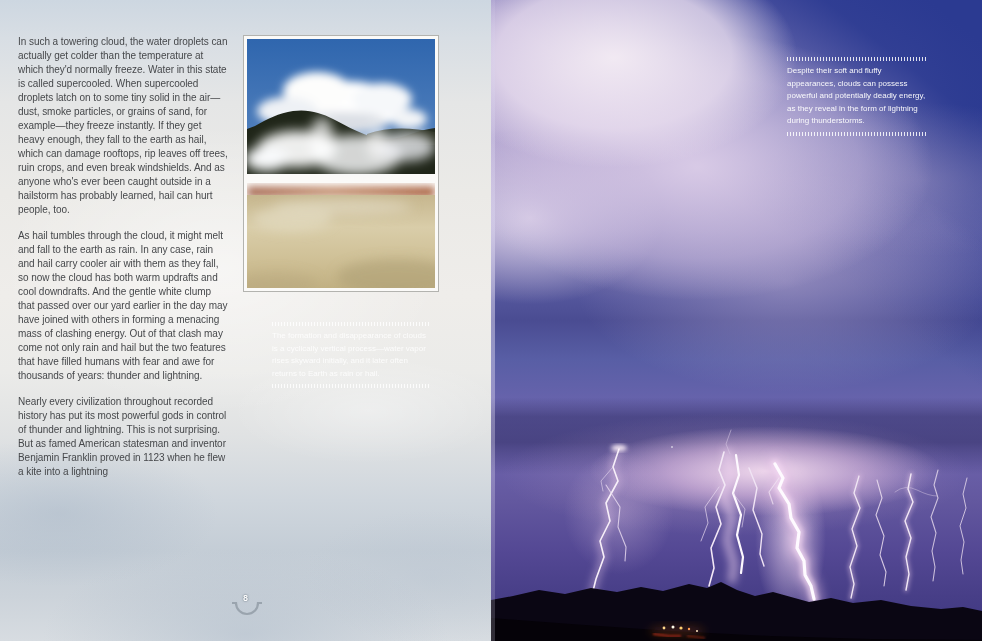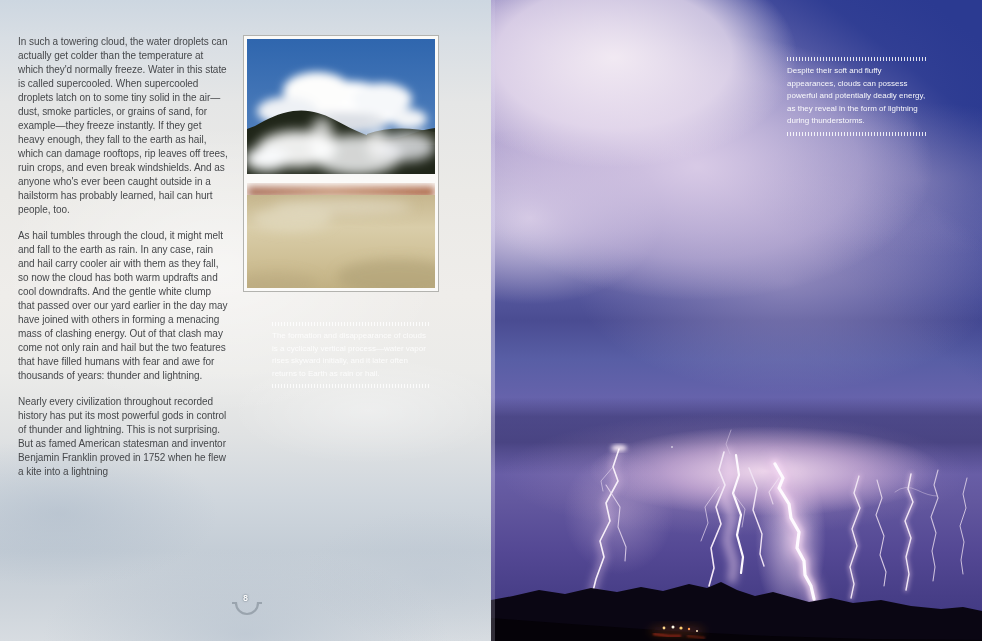--- a/index.html
+++ b/index.html
@@ -65,21 +65,21 @@
 </head>
 <body>
 
 <div class="spread">
 
   <div class="left-page">
 
     <div class="text-col">
       <p>In such a towering cloud, the water droplets can actually get colder than the temperature at which they'd normally freeze. Water in this state is called supercooled. When supercooled droplets latch on to some tiny solid in the air—dust, smoke particles, or grains of sand, for example—they freeze instantly. If they get heavy enough, they fall to the earth as hail, which can damage rooftops, rip leaves off trees, ruin crops, and even break windshields. And as anyone who's ever been caught outside in a hailstorm has probably learned, hail can hurt people, too.</p>
       <p>As hail tumbles through the cloud, it might melt and fall to the earth as rain. In any case, rain and hail carry cooler air with them as they fall, so now the cloud has both warm updrafts and cool downdrafts. And the gentle white clump that passed over our yard earlier in the day may have joined with others in forming a menacing mass of clashing energy. Out of that clash may come not only rain and hail but the two features that have filled humans with fear and awe for thousands of years: thunder and lightning.</p>
-      <p>Nearly every civilization throughout recorded history has put its most powerful gods in control of thunder and lightning. This is not surprising. But as famed American statesman and inventor Benjamin Franklin proved in 1752 when he flew a kite into a lightning</p>
+      <p>Nearly every civilization throughout recorded history has put its most powerful gods in control of thunder and lightning. This is not surprising. But as famed American statesman and inventor Benjamin Franklin proved in 1123 when he flew a kite into a lightning</p>
     </div>
 
     <div class="photo-frame">
       <svg width="188" height="249" viewBox="0 0 188 249">
         <defs>
           <linearGradient id="skyG" x1="0" y1="0" x2="0" y2="1">
             <stop offset="0" stop-color="#2f66ae"></stop>
               <stop offset=".7" stop-color="#4c7cba"></stop>
             <stop offset="1" stop-color="#7aa0cc"></stop>
           </linearGradient>

